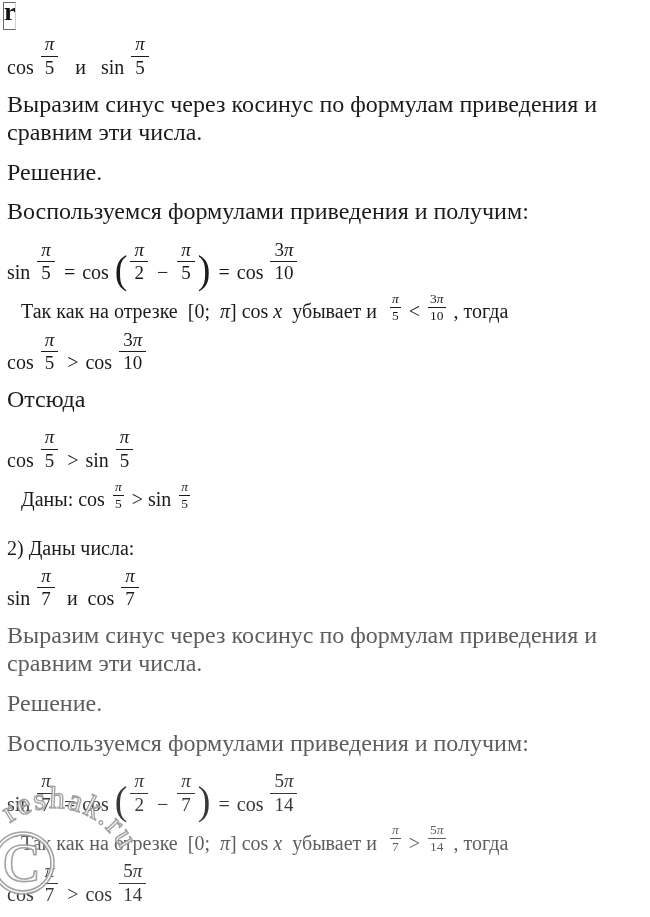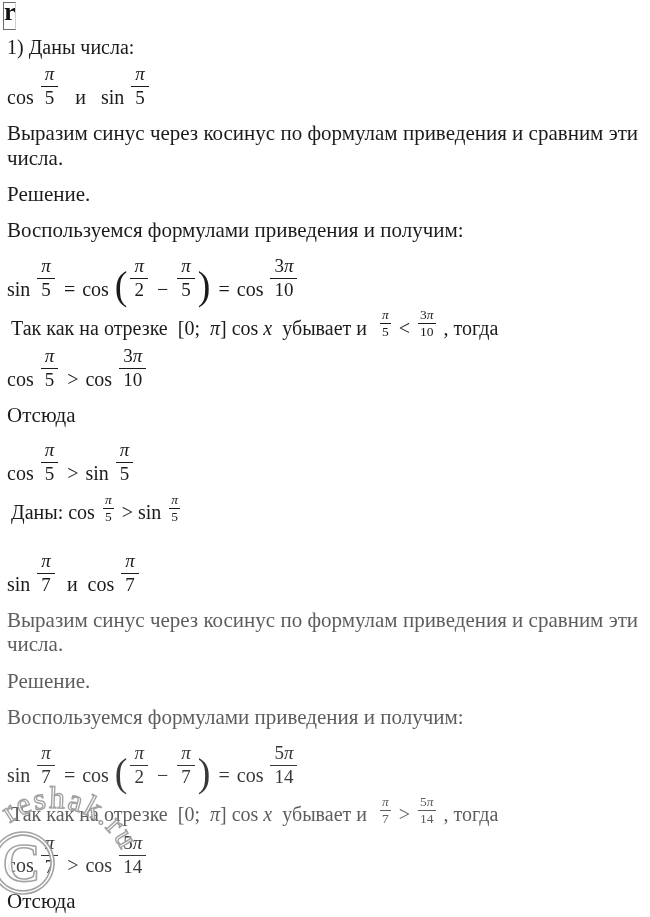--- a/index.html
+++ b/index.html
@@ -16,21 +16,21 @@
     position:absolute;top:2px;left:3px;
     width:11px;height:26px;
     border:1px solid #6a6a6a;border-right-color:#cfcfcf;
     overflow:hidden;background:#fff;
   }
   .artifact .g{
     position:absolute;top:-6px;left:0;
     font:bold 26px "Liberation Serif",serif;color:#111;
   }
 
-  .line{font-size:21px;line-height:1.16;margin:12px 0;}
+  .line{font-size:24px;line-height:1.16;margin:12px 0;}
   .heading{font-size:20px;line-height:1.16;margin:6px 0 4px;}
 
   .formula{
     display:flex;align-items:flex-end;flex-wrap:nowrap;
     font-size:20px;margin:3px 0;min-height:46px;
   }
   .formula .txt,.formula .fn{white-space:pre;}
   .formula .it i,.frac em{font-style:italic;}
   .frac{
     display:inline-flex;flex-direction:column;align-items:center;
@@ -38,21 +38,21 @@
   }
   .frac .num{padding:0 4px 1px;border-bottom:1.7px solid currentColor;text-align:center;}
   .frac .den{padding:1px 4px 0;text-align:center;}
   .bigp{
     font-size:190%;font-weight:400;line-height:.8;
     display:inline-block;transform:scaleY(1.05);margin:0 1px;
   }
   .op{margin:0 7px;}
 
   
-  .sm{min-height:34px;margin:5px 4px;}
+  .sm{min-height:34px;margin:5px 14px;}
   .sm .frac{font-size:13.5px;line-height:1.05;margin:0 3px;}
   .sm .frac .num{border-bottom-width:1.2px;padding:0 2px 1px;}
   .sm .frac .den{padding:1px 2px 0;}
   .sm .op{margin:0 5px;}
 
   .faded{color:#5d5d5d;}
   .dim{color:#383838;}
   .section-2{margin-top:26px;}
 
   
@@ -64,21 +64,20 @@
 </head>
 <body>
 
 <div class="artifact">
   <span class="g">r</span>
 </div>
 
 <div class="doc">
 
   <div class="section">
-    <div class="heading">1) Даны числа:</div>
     <div class="formula">
         <span class="fn">cos </span>
         <span class="frac">
           <span class="num"><em>π</em></span>
           <span class="den">5</span>
         </span>
         <span class="txt">   и   </span>
         <span class="fn">sin </span>
         <span class="frac">
           <span class="num"><em>π</em></span>
@@ -169,20 +168,21 @@
         <span class="op">&gt;</span>
         <span class="fn">sin </span>
         <span class="frac">
           <span class="num"><em>π</em></span>
           <span class="den">5</span>
         </span>
       </div>
   </div>
 
   <div class="section section-2">
+    <div class="heading">2) Даны числа:</div>
     <div class="formula">
         <span class="fn">sin </span>
         <span class="frac">
           <span class="num"><em>π</em></span>
           <span class="den">7</span>
         </span>
         <span class="txt">  и  </span>
         <span class="fn">cos </span>
         <span class="frac">
           <span class="num"><em>π</em></span>

